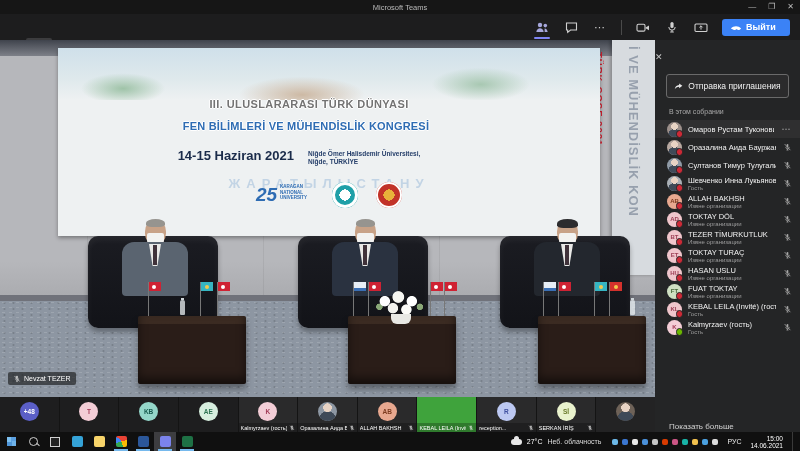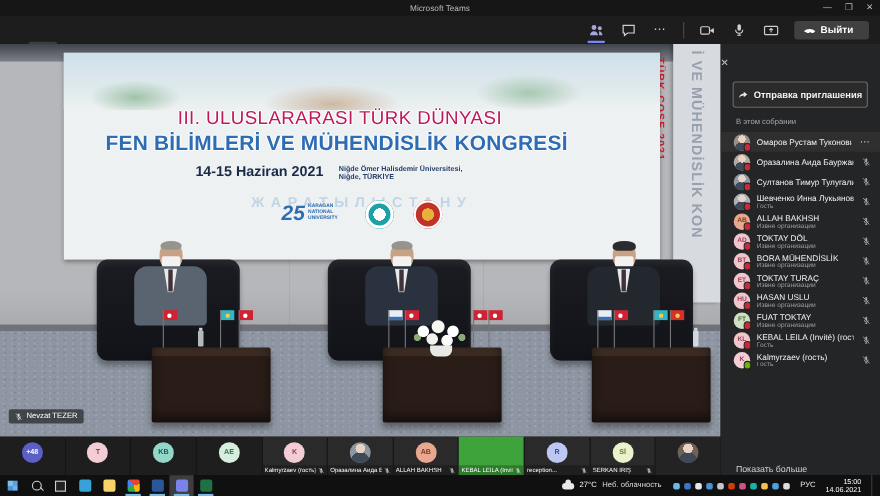--- a/index.html
+++ b/index.html
@@ -33,23 +33,23 @@
   .baseboard{position:absolute;left:0;top:255px;width:655px;height:6px;background:#70727a;}
   
   .banner{position:absolute;left:58px;top:8px;width:542px;height:188px;background:#eef1f2;
           box-shadow:0 2px 4px rgba(0,0,0,.35);z-index:2;}
   .bphoto{position:absolute;left:0;top:0;right:0;height:52px;
           background:
            radial-gradient(60px 22px at 12% 78%,#9fc3a8 0%,rgba(159,195,168,0) 70%),
            radial-gradient(70px 24px at 78% 70%,#a8c8b2 0%,rgba(168,200,178,0) 70%),
            radial-gradient(90px 26px at 45% 90%,#cdb9a4 0%,rgba(205,185,164,0) 70%),
            linear-gradient(180deg,#cfe0ea,#dfe9ec 60%,#eef1f2);}
-  .bl1{position:absolute;left:0;right:40px;top:50px;text-align:center;font-size:17px;font-weight:400;
-       letter-spacing:.4px;color:#be185d;text-shadow:-1px 0 #fff,1px 0 #fff,0 -1px #fff,0 1px #fff;}
-  .bl2{position:absolute;left:0;right:46px;top:72px;text-align:center;font-size:19px;font-weight:800;
+  .bl1{position:absolute;left:0;right:40px;top:50px;text-align:center;font-size:11px;font-weight:700;
+       letter-spacing:.4px;color:#737373;text-shadow:-1px 0 #fff,1px 0 #fff,0 -1px #fff,0 1px #fff;}
+  .bl2{position:absolute;left:0;right:46px;top:72px;text-align:center;font-size:11px;font-weight:800;
        letter-spacing:.2px;color:#2e6cb3;text-shadow:-1px 0 #fff,1px 0 #fff,0 -1px #fff,0 1px #fff;}
   .bdateline{position:absolute;left:0;right:60px;top:100px;display:flex;justify-content:center;gap:14px;align-items:flex-start;}
   .bdate{font-size:13px;font-weight:800;color:#1a2b4a;}
   .bvenue{display:flex;flex-direction:column;font-size:6.5px;font-weight:bold;color:#27406b;line-height:8px;padding-top:2px;}
   .bwm{position:absolute;left:0;right:0;top:128px;text-align:center;font-size:13px;font-weight:800;
        letter-spacing:6px;color:rgba(42,108,181,.22);}
   .blogos{position:absolute;left:0;right:0;top:134px;display:flex;justify-content:center;gap:18px;align-items:center;}
   .logo25{display:flex;align-items:flex-start;gap:3px;}
   .logo25 b{font-size:19px;font-style:italic;color:#2e6cb3;}
   .logo25 i{font-style:normal;font-size:4.5px;font-weight:bold;color:#2e6cb3;width:34px;line-height:5.5px;}
@@ -113,21 +113,21 @@
   .speaker-pill{position:absolute;left:8px;top:332px;height:13px;display:flex;align-items:center;gap:3px;
                 background:rgba(20,20,20,.62);border-radius:2px;padding:0 5px;z-index:6;}
   .speaker-pill span{font-size:7px;color:#fff;}
   
   .panel{position:absolute;left:655px;top:40px;width:145px;height:392px;background:#242526;box-sizing:border-box;}
   .panel-h{position:absolute;left:0;right:0;top:8px;height:18px;display:flex;align-items:center;}
   .panel-title{font-size:11px;font-weight:bold;color:#fff;padding-left:13px;flex:1;}
   .panel-close{color:#c8c8c8;font-size:9px;padding-right:12px;}
   .invite-btn{position:absolute;left:11px;right:11px;top:34px;height:22px;border:1px solid #6a6a6a;border-radius:3px;
               background:#2b2b2c;display:flex;align-items:center;justify-content:center;gap:5px;}
-  .invite-btn span{font-size:8.5px;color:#f0f0f0;font-weight:bold;}
+  .invite-btn span{font-size:8.5px;color:#f0f0f0;}
   .section-label{position:absolute;left:14px;top:68px;font-size:7px;color:#a8a8a8;}
   .plist{position:absolute;left:0;right:0;top:80px;height:298px;overflow:hidden;}
   .prow{display:flex;align-items:center;gap:6px;padding:1.5px 8px 1.5px 12px;}
   .pav{position:relative;width:15px;height:15px;border-radius:50%;flex:0 0 15px;
        display:flex;align-items:center;justify-content:center;}
   .pin{font-size:6px;font-weight:bold;}
   .photoav{position:absolute;inset:0;border-radius:50%;
        background:radial-gradient(circle at 50% 30%,#e8d3c4 0 26%,rgba(0,0,0,0) 27%),
                   radial-gradient(circle at 50% 92%,#3f4a58 0 42%,rgba(0,0,0,0) 43%);}
   .pdot{position:absolute;right:-1px;bottom:-1px;width:5.5px;height:5.5px;border-radius:50%;border:1.2px solid #242526;box-sizing:content-box;}
@@ -216,21 +216,21 @@
           <rect x="4.4" y="1" width="3.2" height="6" rx="1.6" fill="#cfcfcf"></rect>
           <path d="M2.8 6a3.2 3.2 0 0 0 6.4 0M6 9.2V11M4.2 11h3.6" fill="none" stroke="#cfcfcf" stroke-width="1"></path>
         </svg>
     </span>
     <span class="tbi">
       <svg width="14" height="13" viewBox="0 0 14 13">
           <rect x="1" y="3" width="12" height="7.5" rx="1" fill="none" stroke="#cfcfcf" stroke-width="1.1"></rect>
           <path d="M7 8.6V4.8m0 0L5.4 6.4M7 4.8l1.6 1.6" fill="none" stroke="#cfcfcf" stroke-width="1"></path>
         </svg>
     </span>
-    <span class="leave-btn" style="background: #404040;">
+    <span class="leave-btn" style="background: #3b82f6;">
       <svg width="12" height="6" viewBox="0 0 14 7">
           <path d="M1 5.2C4.2 1.9 9.8 1.9 13 5.2l-1.7 1.6c-.5.5-1.2.6-1.9.2l-1-.6c-.4-.2-1-.2-1.4 0l-1 .6c-.7.4-1.4.3-1.9-.2z" fill="#fff"></path>
         </svg>
       <span>Выйти</span>
     </span>
   </div>
 
   <div class="main-video">
     <div class="wallseams"></div>
     <div class="floor"></div>
@@ -452,21 +452,21 @@
           </span>
 
         </div>
         <div class="prow">
           <span class="pav" style="background: rgb(240, 198, 204); color: rgb(156, 63, 85);">
             <span class="pin">BT</span>
 
             <span class="pdot" style="background: rgb(204, 41, 54);"></span>
           </span>
           <span class="ptxt">
-            <div class="pname">BORA MÜHENDİSLİK</div>
+            <div class="pname">TEZER TİMURKUTLUK</div>
             <div class="psub">Извне организации</div>
           </span>
           <span class="pmic">
             <svg class="micoff" width="9" height="9" viewBox="0 0 12 12">
               <rect x="4.9" y="1.2" width="2.2" height="4.6" rx="1.1" fill="#a8a8a8"></rect>
               <path d="M3.6 5.2a2.4 2.4 0 0 0 4.8 0M6 7.6V9.4M4.6 9.4h2.8" stroke="#a8a8a8" fill="none" stroke-width="1"></path>
               <path d="M2.2 1.4 9.8 9.6" stroke="#a8a8a8" stroke-width="1.1"></path>
             </svg>
           </span>
 

